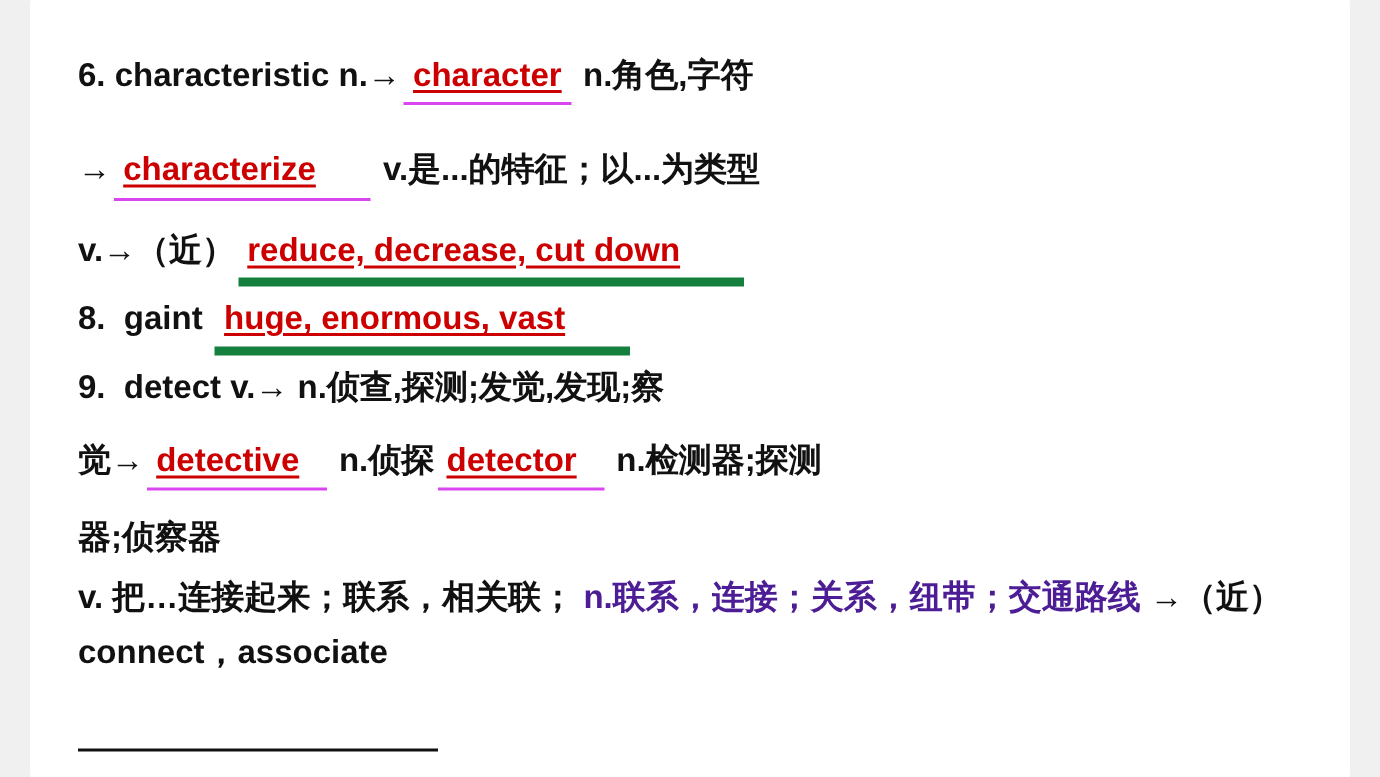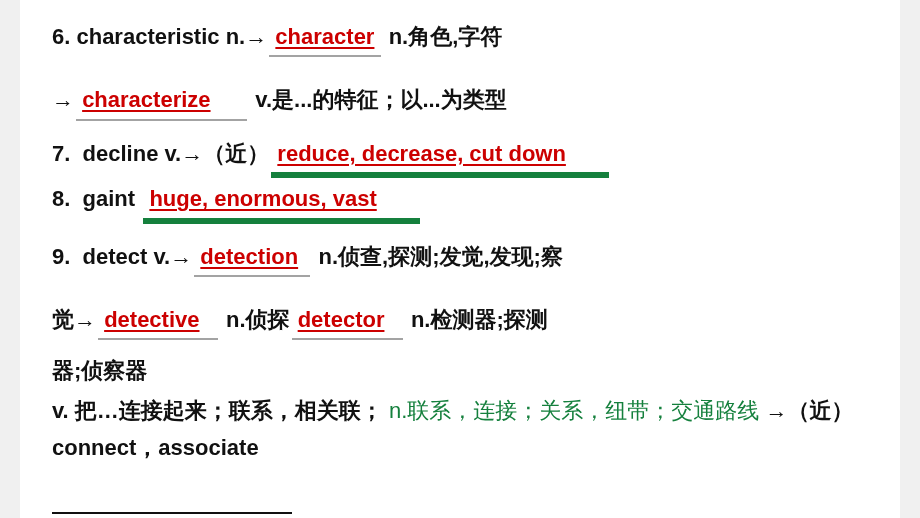--- a/index.html
+++ b/index.html
@@ -34,30 +34,30 @@
     }
     .black {
       color: #111111;
       font-weight: bold;
     }
     .red {
       color: #cc0000;
       font-weight: bold;
     }
     .blue {
-      color: #15803d;
-      font-weight: normal;
+      color: #4c1d95;
+      font-weight: bold;
     }
     .underline-word {
       text-decoration: underline;
       text-underline-offset: 3px;
     }
     .blank {
       display: inline-block;
-      border-bottom: 2px solid #a3a3a3;
+      border-bottom: 2px solid #d946ef;
       min-width: 60px;
       vertical-align: bottom;
       margin: 12px 2px;
     }
     .blank-red {
       display: inline-block;
       border-bottom: 6px solid #15803d;
       min-width: 60px;
       vertical-align: bottom;
       margin: 0 2px;
@@ -85,38 +85,36 @@
     <div class="line">
       <span class="black">→</span>
       <span class="blank">&nbsp;<span class="red underline-word">characterize</span>&nbsp;&nbsp;&nbsp;&nbsp;&nbsp;&nbsp;</span>
       <span class="black">&nbsp;v.</span>
       <span class="black">是...的特征；以...为类型</span>
     </div>
   </div>
 
   <div class="entry">
     <div class="line">
-      <span class="black">7.&nbsp; decline&nbsp;</span>
       <span class="black">v.→（近）</span>
       <span class="blank-red">&nbsp;<span class="red underline-word">reduce, decrease, cut down</span>&nbsp;&nbsp;&nbsp;&nbsp;&nbsp;&nbsp;&nbsp;</span>
     </div>
   </div>
 
   <div class="entry">
     <div class="line">
       <span class="black">8.&nbsp; gaint&nbsp;</span>
       <span class="blank-red">&nbsp;<span class="red underline-word">huge, enormous, vast</span>&nbsp;&nbsp;&nbsp;&nbsp;&nbsp;&nbsp;&nbsp;</span>
     </div>
   </div>
 
   <div class="entry">
     <div class="line">
       <span class="black">9.&nbsp; detect&nbsp;</span>
       <span class="black">v.→</span>
-      <span class="blank">&nbsp;<span class="red underline-word">detection</span>&nbsp;&nbsp;</span>
       <span class="black">&nbsp;n.</span>
       <span class="black">侦查,探测;发觉,发现;察</span>
     </div>
     <div class="line">
       <span class="black">觉→</span>
       <span class="blank">&nbsp;<span class="red underline-word">detective</span>&nbsp;&nbsp;&nbsp;</span>
       <span class="black">&nbsp;n.</span>
       <span class="black">侦探</span>
       <span class="blank">&nbsp;<span class="red underline-word">detector</span>&nbsp;&nbsp;&nbsp;</span>
       <span class="black">&nbsp;n.</span>

